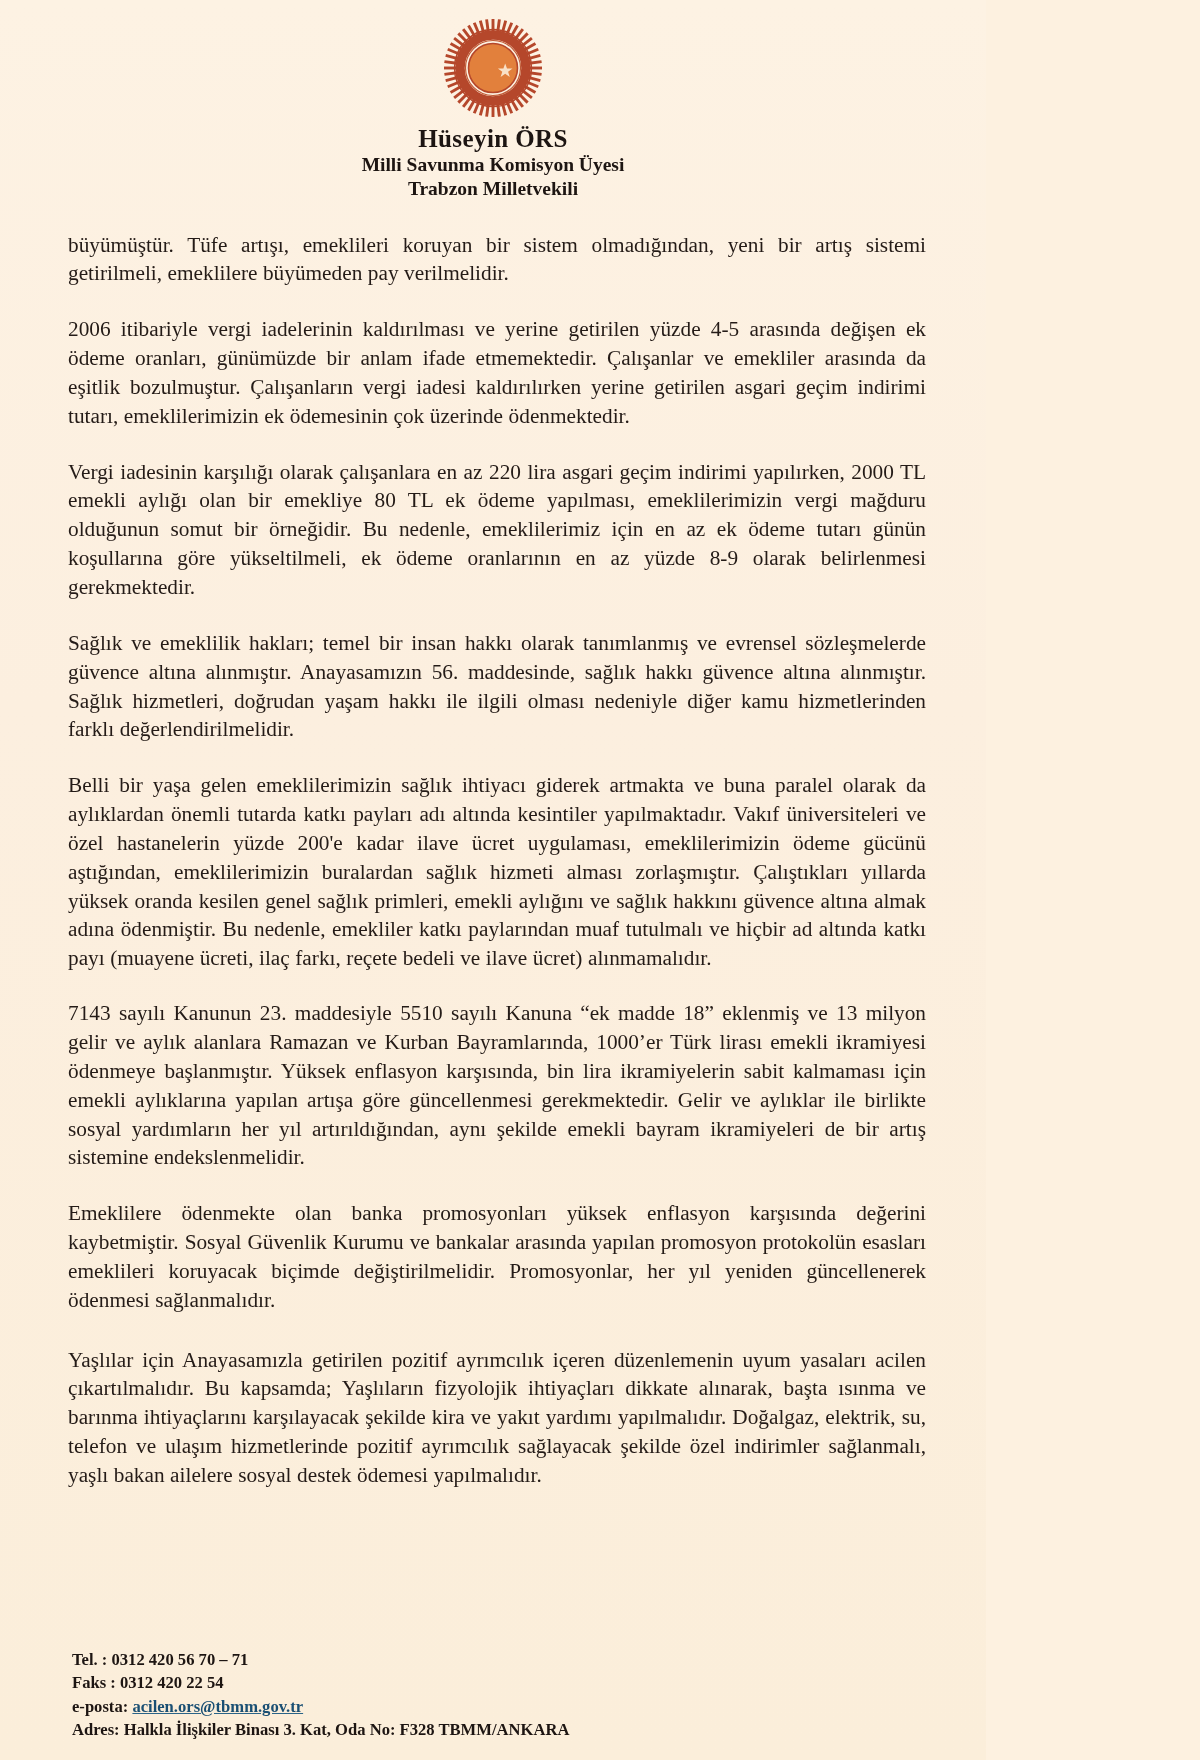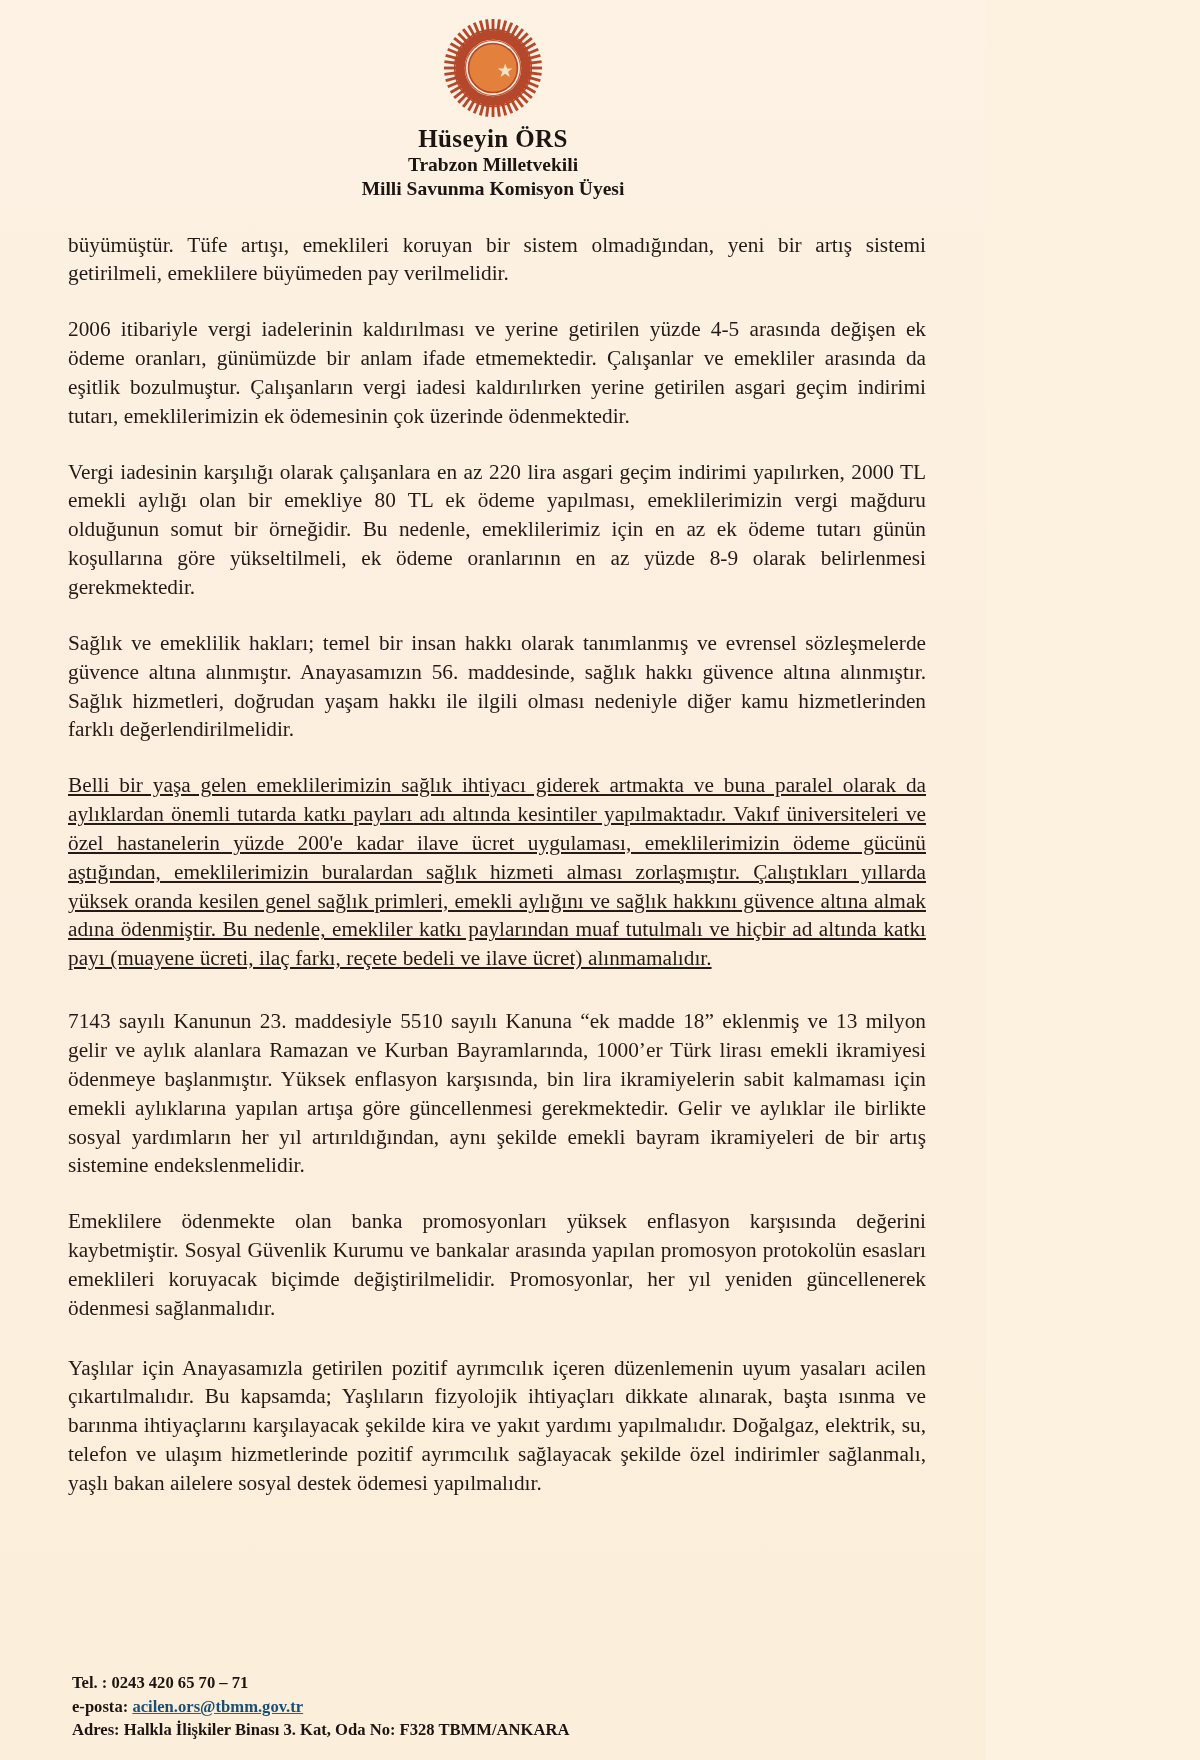--- a/index.html
+++ b/index.html
@@ -72,22 +72,21 @@
     font-size: 21.3px;
     line-height: 1.355;
     margin: 0 0 27px 0;
     text-align: justify;
     text-justify: inter-word;
     color: #241b17;
     word-spacing: 0.2px;
   }
 
   .para.tight {
-    margin-bottom: 34px;
-    text-decoration: underline;
+    margin-bottom: 26px;
   }
 
   .para.gap-lg {
   }
 
   .para.gap-xl {
     margin-bottom: 31px;
   }
 
   
@@ -224,34 +223,35 @@
           <circle r="24.5" fill="none" stroke="#b5472b" stroke-width="1.6"></circle>
 
           <path d="M 2,-16.5 A 16.5,16.5 0 1 0 2,16.5 A 13.2,13.2 0 1 1 2,-16.5 Z" fill="#fbe9d2" transform="translate(-1.5,0)"></path>
 
           <path d="M 12.2,-4.6 L 14.0,0.6 L 19.5,0.6 L 15.1,3.8 L 16.8,9.0 L 12.2,5.8 L 7.6,9.0 L 9.3,3.8 L 4.9,0.6 L 10.4,0.6 Z" fill="#fbe9d2" opacity="0.92"></path>
         </g>
       </svg>
     </div>
 
     <div class="mp-name">Hüseyin ÖRS</div>
+    <div class="mp-line">Milli Savunma Komisyon Üyesi</div>
     <div class="mp-line">Trabzon Milletvekili</div>
-    <div class="mp-line">Milli Savunma Komisyon Üyesi</div>
   </div>
 
   <div class="content">
     <p class="para">büyümüştür. Tüfe artışı, emeklileri koruyan bir sistem olmadığından, yeni bir artış sistemi getirilmeli, emeklilere büyümeden pay verilmelidir.</p>
     <p class="para">2006 itibariyle vergi iadelerinin kaldırılması ve yerine getirilen yüzde 4-5 arasında değişen ek ödeme oranları, günümüzde bir anlam ifade etmemektedir. Çalışanlar ve emekliler arasında da eşitlik bozulmuştur. Çalışanların vergi iadesi kaldırılırken yerine getirilen asgari geçim indirimi tutarı, emeklilerimizin ek ödemesinin çok üzerinde ödenmektedir.</p>
     <p class="para">Vergi iadesinin karşılığı olarak çalışanlara en az 220 lira asgari geçim indirimi yapılırken, 2000 TL emekli aylığı olan bir emekliye 80 TL ek ödeme yapılması, emeklilerimizin vergi mağduru olduğunun somut bir örneğidir. Bu nedenle, emeklilerimiz için en az ek ödeme tutarı günün koşullarına göre yükseltilmeli, ek ödeme oranlarının en az yüzde 8-9 olarak belirlenmesi gerekmektedir.</p>
     <p class="para">Sağlık ve emeklilik hakları; temel bir insan hakkı olarak tanımlanmış ve evrensel sözleşmelerde güvence altına alınmıştır. Anayasamızın 56. maddesinde, sağlık hakkı güvence altına alınmıştır. Sağlık hizmetleri, doğrudan yaşam hakkı ile ilgili olması nedeniyle diğer kamu hizmetlerinden farklı değerlendirilmelidir.</p>
     <p class="para tight">Belli bir yaşa gelen emeklilerimizin sağlık ihtiyacı giderek artmakta ve buna paralel olarak da aylıklardan önemli tutarda katkı payları adı altında kesintiler yapılmaktadır. Vakıf üniversiteleri ve özel hastanelerin yüzde 200'e kadar ilave ücret uygulaması, emeklilerimizin ödeme gücünü aştığından, emeklilerimizin buralardan sağlık hizmeti alması zorlaşmıştır. Çalıştıkları yıllarda yüksek oranda kesilen genel sağlık primleri, emekli aylığını ve sağlık hakkını güvence altına almak adına ödenmiştir. Bu nedenle, emekliler katkı paylarından muaf tutulmalı ve hiçbir ad altında katkı payı (muayene ücreti, ilaç farkı, reçete bedeli ve ilave ücret) alınmamalıdır.</p>
     <p class="para gap-lg">7143 sayılı Kanunun 23. maddesiyle 5510 sayılı Kanuna “ek madde 18” eklenmiş ve 13 milyon gelir ve aylık alanlara Ramazan ve Kurban Bayramlarında, 1000’er Türk lirası emekli ikramiyesi ödenmeye başlanmıştır. Yüksek enflasyon karşısında, bin lira ikramiyelerin sabit kalmaması için emekli aylıklarına yapılan artışa göre güncellenmesi gerekmektedir. Gelir ve aylıklar ile birlikte sosyal yardımların her yıl artırıldığından, aynı şekilde emekli bayram ikramiyeleri de bir artış sistemine endekslenmelidir.</p>
     <p class="para gap-xl">Emeklilere ödenmekte olan banka promosyonları yüksek enflasyon karşısında değerini kaybetmiştir. Sosyal Güvenlik Kurumu ve bankalar arasında yapılan promosyon protokolün esasları emeklileri koruyacak biçimde değiştirilmelidir. Promosyonlar, her yıl yeniden güncellenerek ödenmesi sağlanmalıdır.</p>
     <p class="para">Yaşlılar için Anayasamızla getirilen pozitif ayrımcılık içeren düzenlemenin uyum yasaları acilen çıkartılmalıdır. Bu kapsamda; Yaşlıların fizyolojik ihtiyaçları dikkate alınarak, başta ısınma ve barınma ihtiyaçlarını karşılayacak şekilde kira ve yakıt yardımı yapılmalıdır. Doğalgaz, elektrik, su, telefon ve ulaşım hizmetlerinde pozitif ayrımcılık sağlayacak şekilde özel indirimler sağlanmalı, yaşlı bakan ailelere sosyal destek ödemesi yapılmalıdır.</p>
   </div>
 
   <div class="footer">
-    <div class="footer-row">Tel.  : 0243 420 65 70 – 71</div>
+    <div class="footer-row">Tel.  : 0312 420 56 70 – 71</div>
+    <div class="footer-row">Faks : 0312 420 22 54</div>
     <div class="footer-row"><span>e-posta: </span><span class="email-link">acilen.ors@tbmm.gov.tr</span></div>
     <div class="footer-row">Adres: Halkla İlişkiler Binası 3. Kat, Oda No: F328 TBMM/ANKARA</div>
   </div>
 
 </div>
 
 </body></html>

